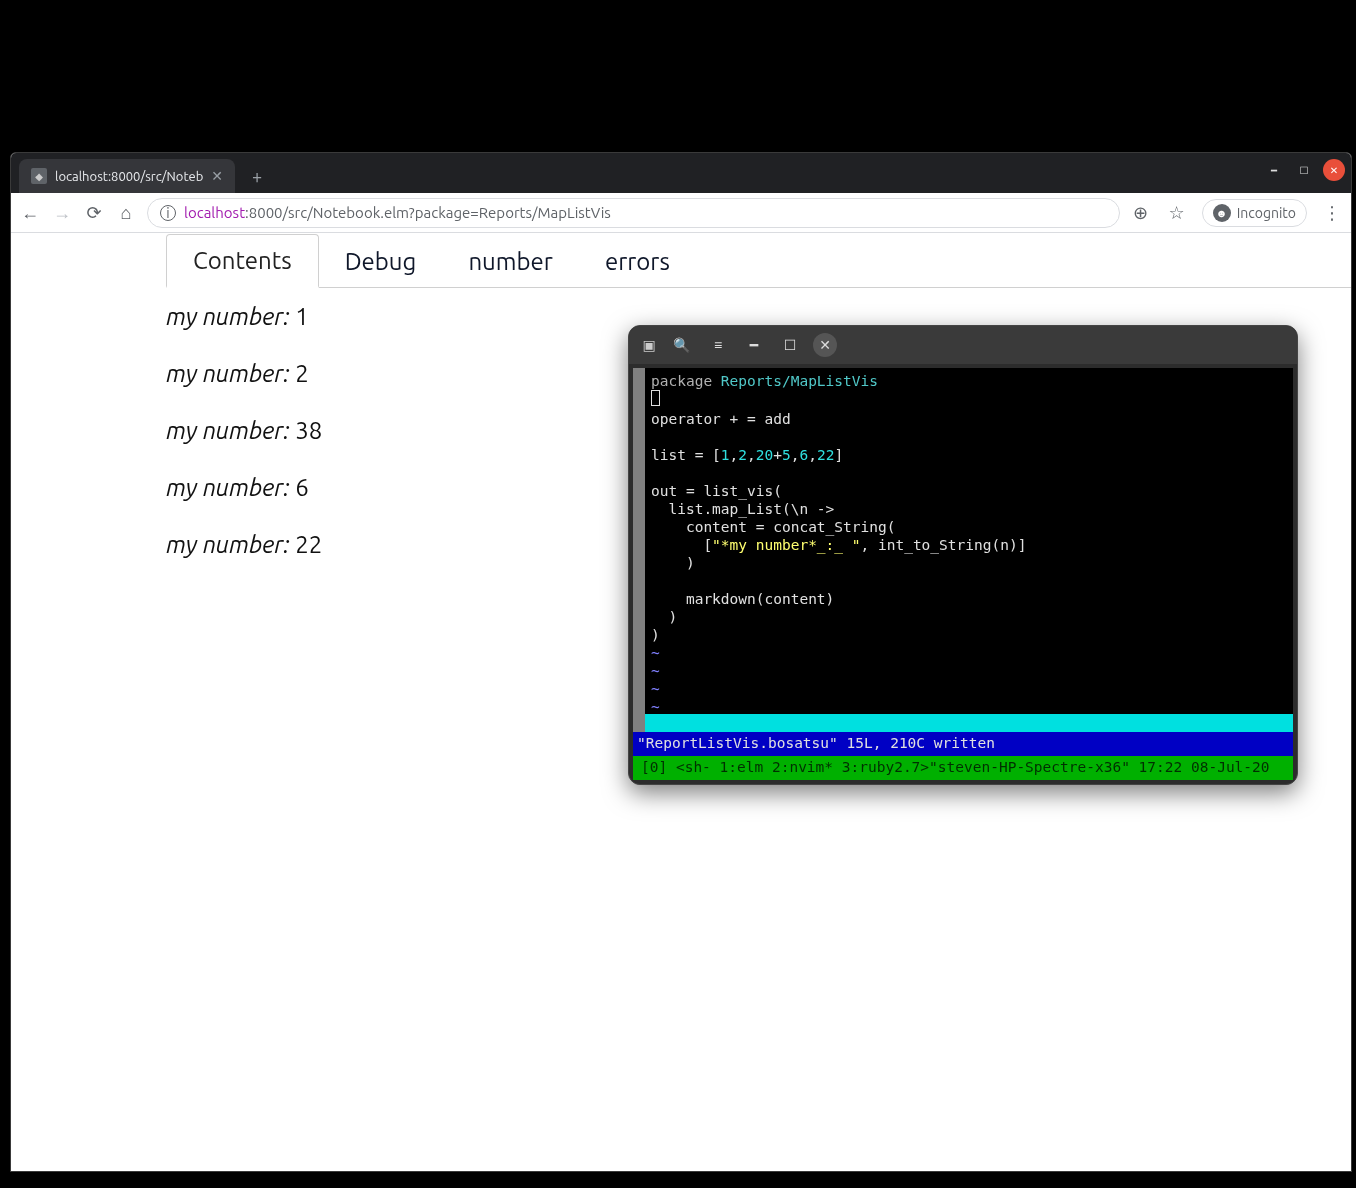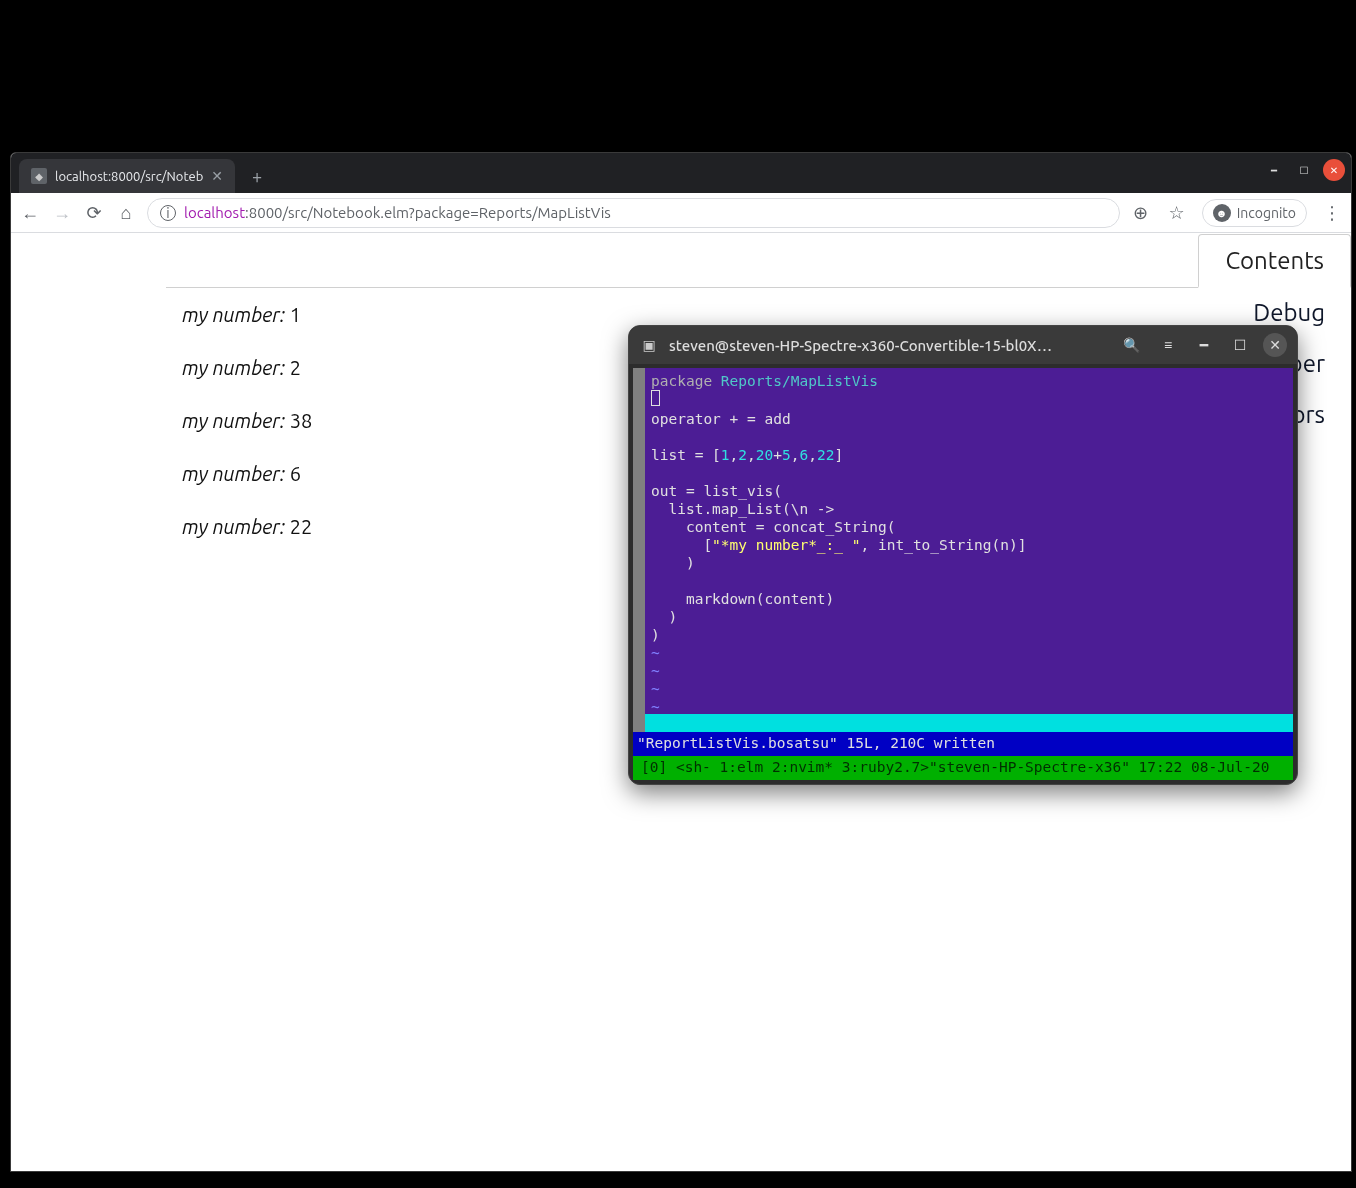--- a/index.html
+++ b/index.html
@@ -55,34 +55,33 @@
 .incognito-chip{display:flex;align-items:center;gap:6px;border:1px solid #dadce0;border-radius:14px;padding:4px 10px;font-size:14px;}
 .incognito-chip .ghost{width:18px;height:18px;border-radius:50%;background:#5f6368;color:#fff;display:flex;align-items:center;justify-content:center;font-size:11px;}
 
 
 .viewport { position:absolute; left:0; top:80px; right:0; bottom:0; background:#fff; }
 
 .tabs-row {
   position:absolute; left:155px; top:0; right:0;
   display:flex; align-items:flex-end; height:55px;
   border-bottom:1px solid #d0d0d0;
-  flex-direction:column;
 }
 .page-tab {
   padding: 12px 26px; font-size:24px; color:#0f172a; cursor:pointer;
 }
 .page-tab.active {
   color:#222; background:#fff;
   border:1px solid #d0d0d0; border-bottom:2px solid #fff;
   border-radius:4px 4px 0 0;
   position:relative; top:1px;
 }
 
 .list-area { position:absolute; left:155px; top:70px; }
-.list-item { font-size:20px; margin-bottom:30px; color:#111;margin-left:16px; }
+.list-item { font-size:24px; margin-bottom:30px; color:#111; }
 .list-item .lbl { font-style:italic; }
 
 
 .term {
   position:absolute;
   left:628px; top:325px;
   width:670px; height:460px;
   background:#2c2c2c;
   border-radius:12px;
   box-shadow:0 8px 24px rgba(0,0,0,0.5);
@@ -101,21 +100,21 @@
 
 .term-body{
   position:absolute;left:4px;right:4px;top:42px;bottom:4px;
   background:#fdfdb8;
 }
 .term-gutter{
   position:absolute;left:0;top:0;bottom:48px;width:12px;background:#808080;
 }
 .term-editor{
   position:absolute;left:12px;right:0;top:0;bottom:48px;
-  background:#4c1d95;
+  background:#000000;
   font-family:"DejaVu Sans Mono","Menlo",monospace;
   font-size:14.5px; line-height:18px;
   color:#e0e0e0;
   padding:4px 6px;
   white-space:pre;
   overflow:hidden;
 }
 .kw-pkg{color:#b0b0b0;}
 .kw-name{color:#50c8c8;}
 .num{color:#30e0e0;}
@@ -196,21 +195,20 @@
         <div class="list-item"><span class="lbl">my number: </span><span>38</span></div>
         <div class="list-item"><span class="lbl">my number: </span><span>6</span></div>
         <div class="list-item"><span class="lbl">my number: </span><span>22</span></div>
       </div>
   </div>
 </div>
 
 <div class="term">
   <div class="term-titlebar">
     <span class="term-icon">▣</span>
-    <span class="title">steven@steven-HP-Spectre-x360-Convertible-15-bl0X…</span>
     <span class="tbtn">🔍</span>
     <span class="tbtn">≡</span>
     <span class="tbtn">━</span>
     <span class="tbtn">☐</span>
     <span class="tbtn tclose">✕</span>
   </div>
 
   <div class="term-body">
     <div class="term-gutter"></div>
     <div class="term-editor"><span class="kw-pkg">package</span><span class="kw-name"> Reports/MapListVis</span>

